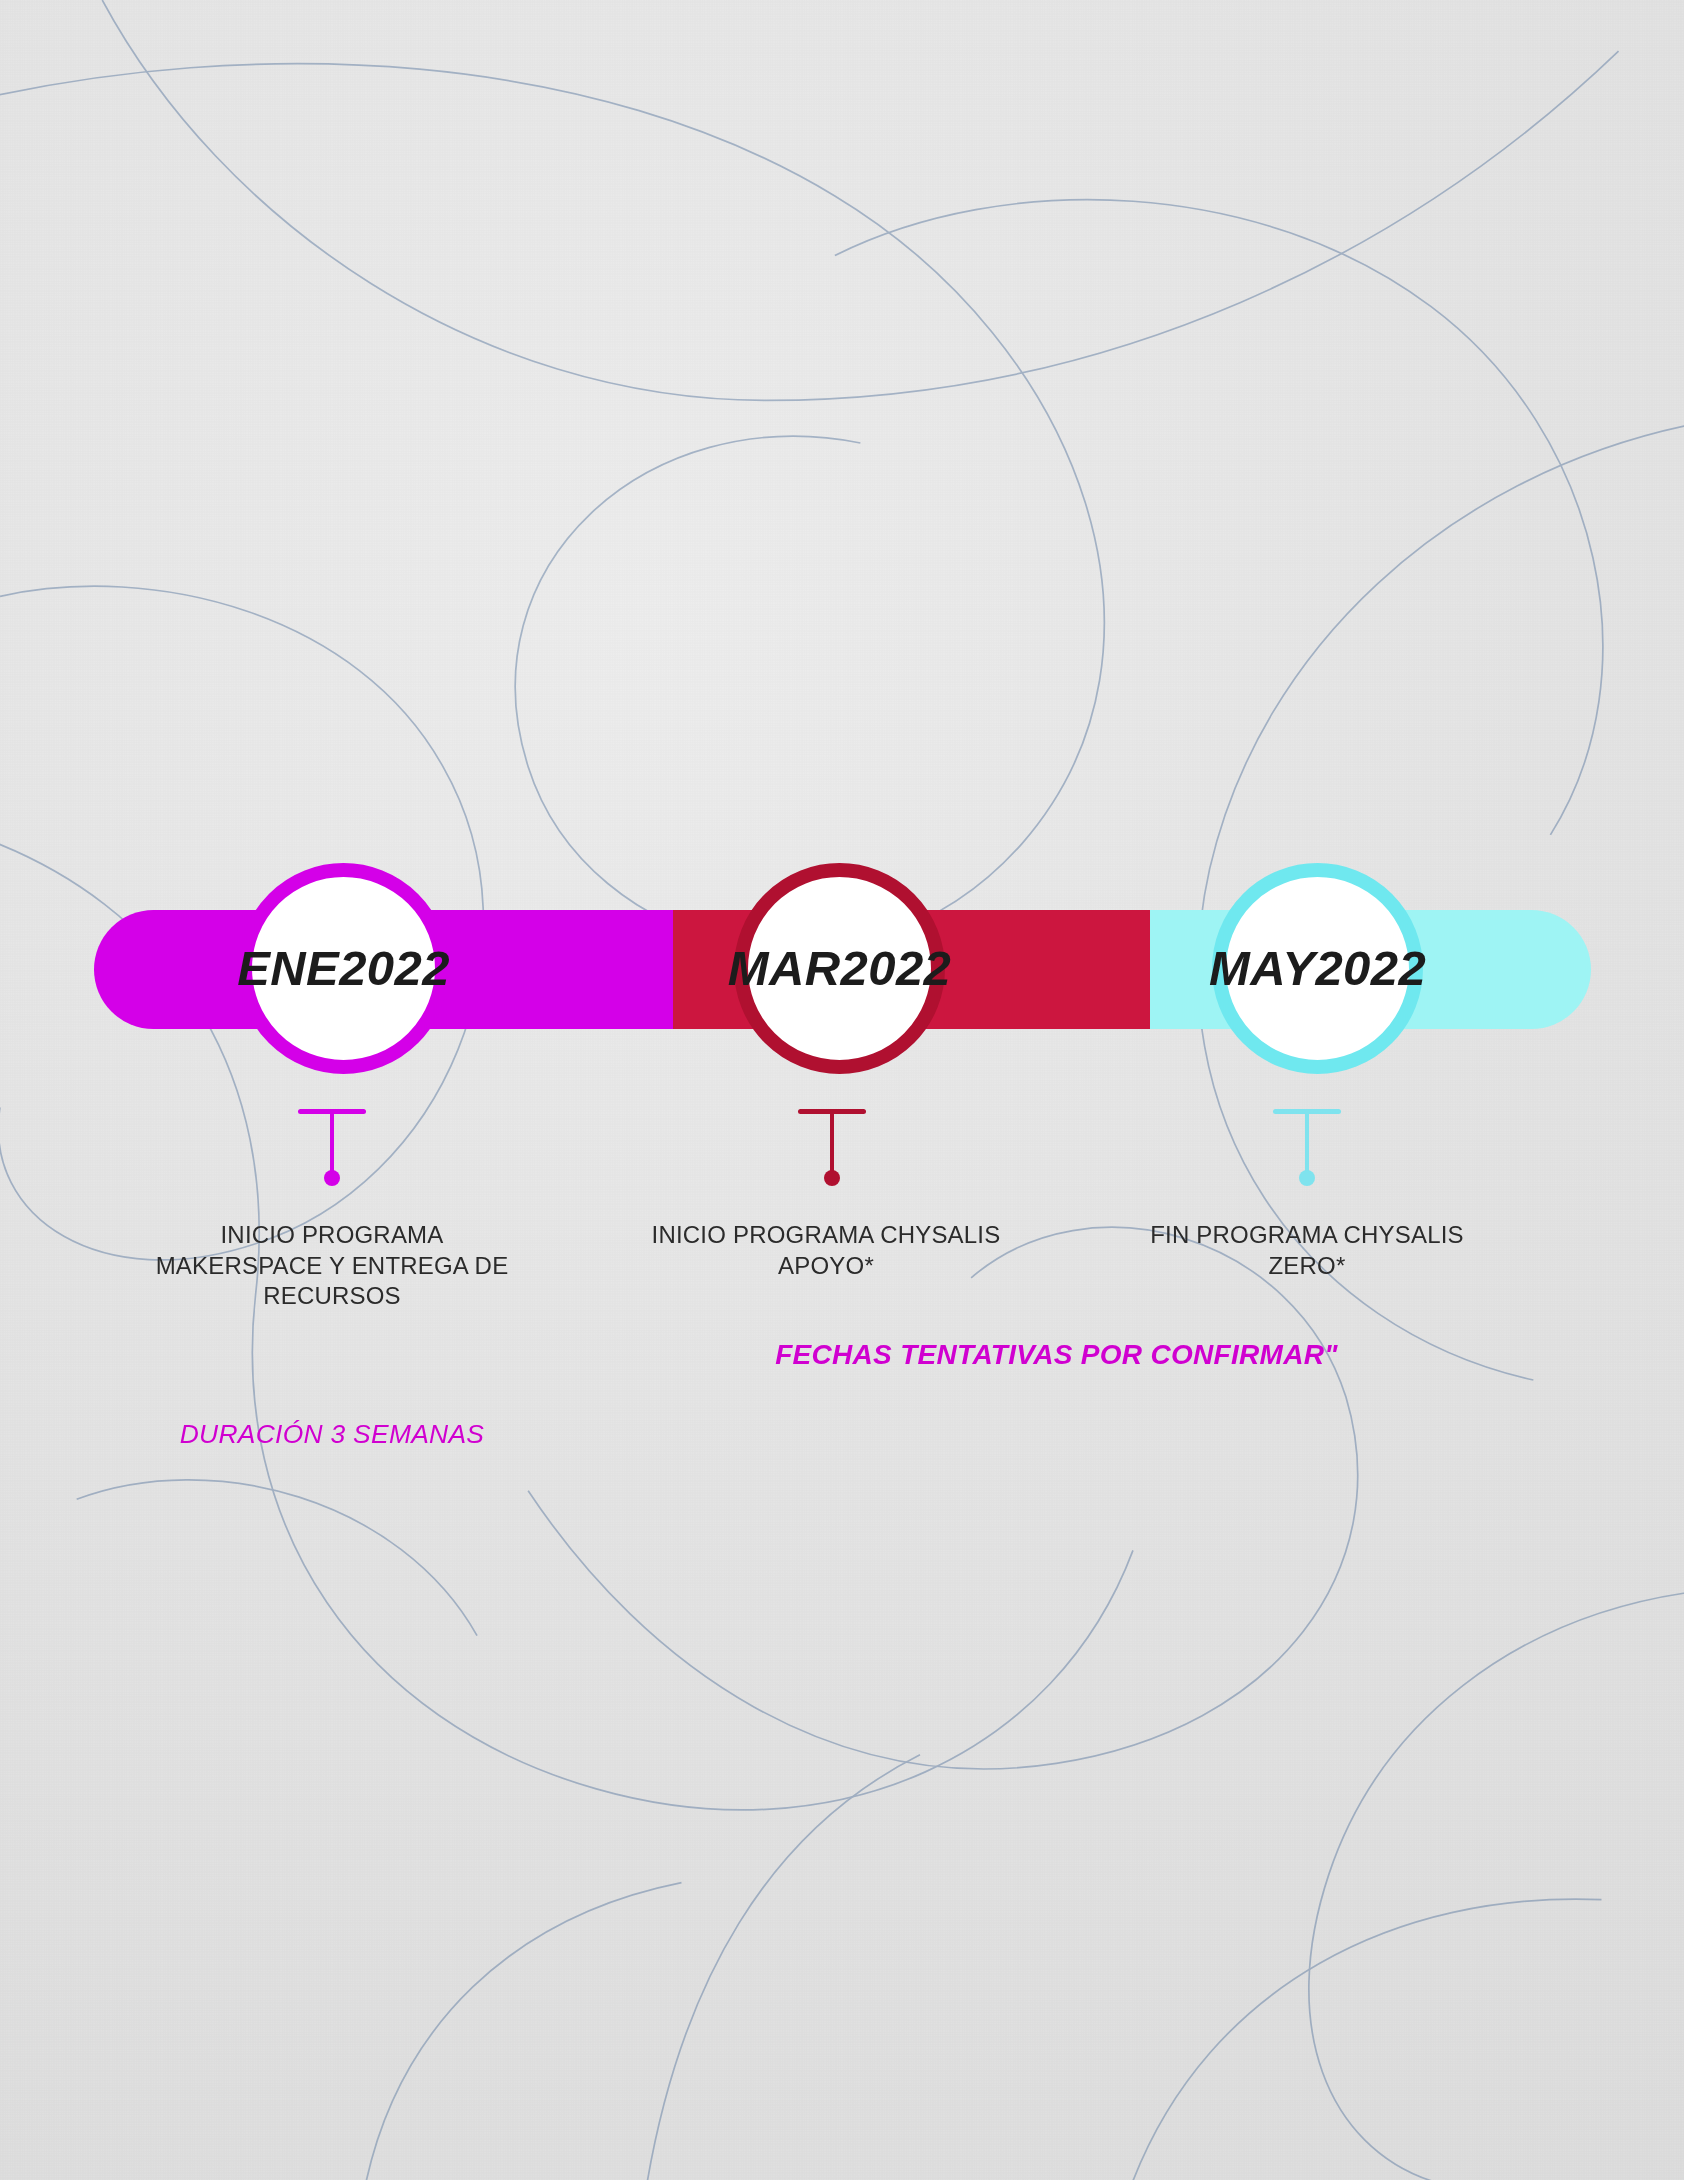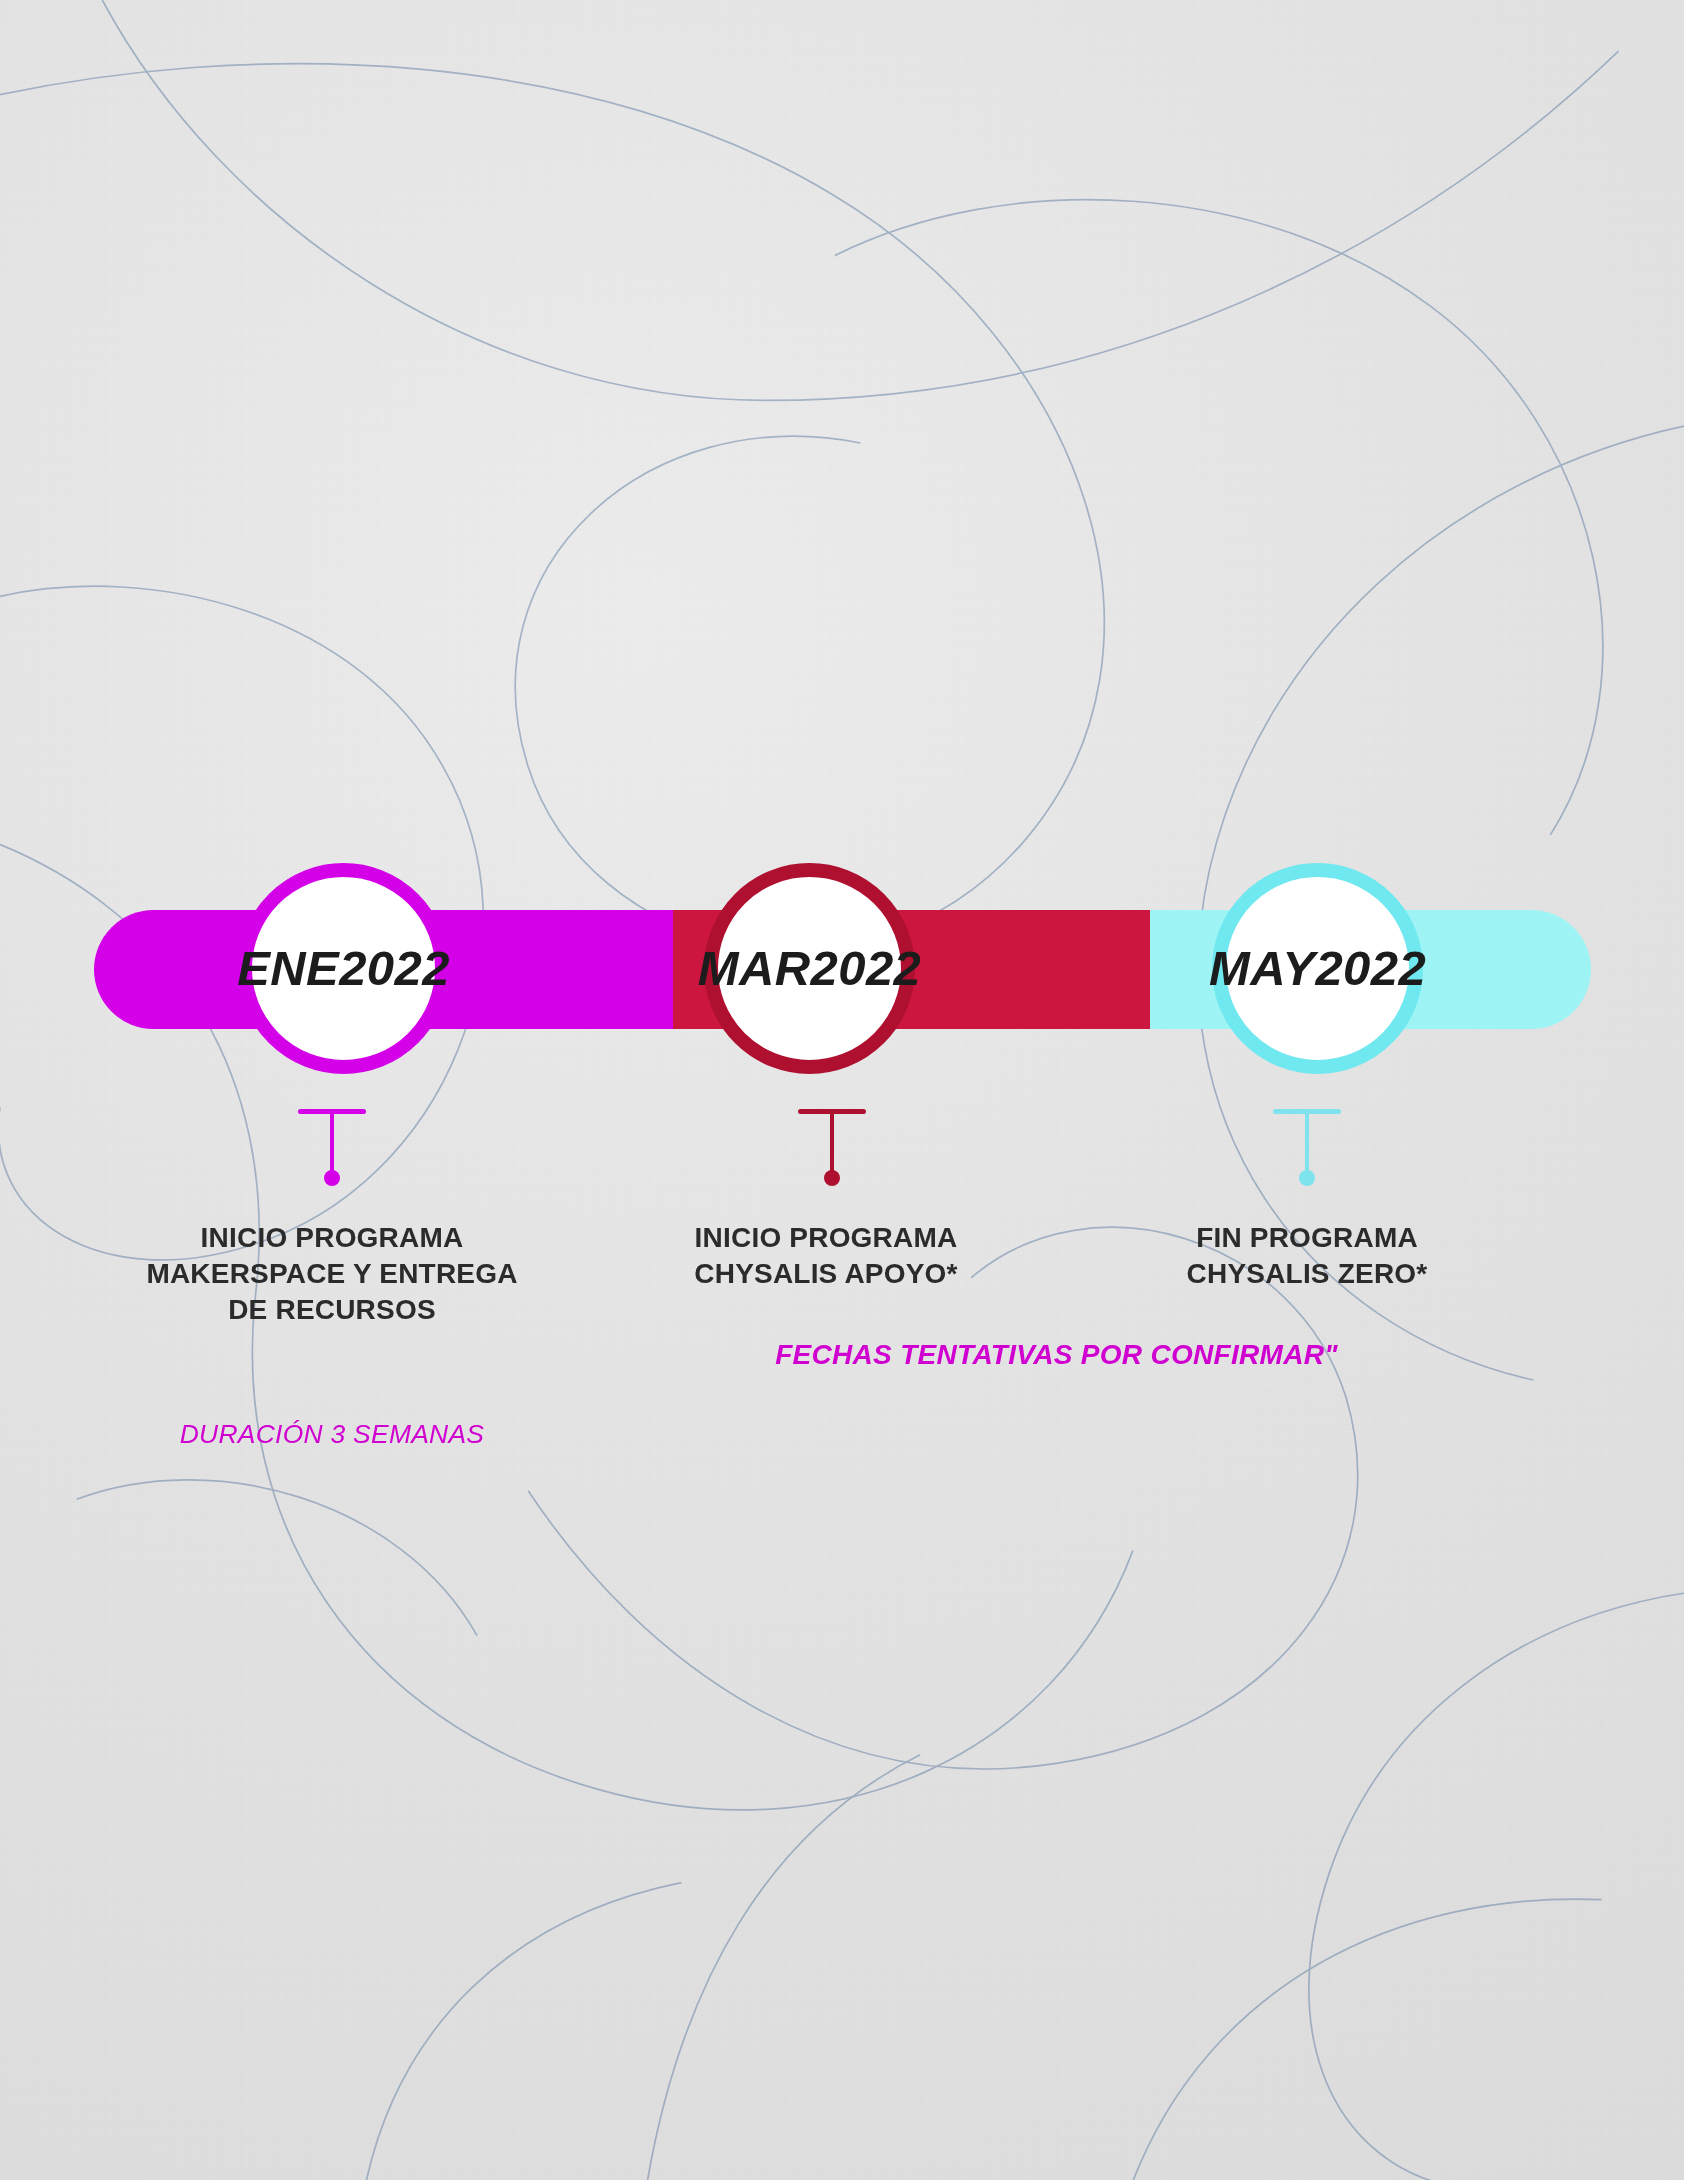--- a/index.html
+++ b/index.html
@@ -123,22 +123,22 @@
     top: 61px;
     width: 16px;
     height: 16px;
     border-radius: 50%;
   }
 
   
   .caption {
     position: absolute;
     text-align: center;
-    font-weight: 700;
-    font-size: 28px;
+    font-weight: 400;
+    font-size: 24px;
     line-height: 1.28;
     color: #2b2b2b;
     letter-spacing: 0.2px;
   }
   .subnote {
     position: absolute;
     text-align: center;
     font-weight: 400;
     font-style: italic;
     font-size: 26.4px;
@@ -188,21 +188,21 @@
 
   <div class="bar-seg first" style="left:0px; width:579px; background:#d400e8;"></div>
   <div class="bar-seg" style="left:579px; width:477px; background:#cc163f;"></div>
   <div class="bar-seg last" style="left:1056px; width:441px; background:#9ef4f4;"></div>
 
   <div class="node" style="left:144px; border:14.5px solid #d400e8;">
     <div class="m">ENE</div>
     <div class="y">2022</div>
   </div>
 
-  <div class="node" style="left:610px; border:14.5px solid #b01030;justify-content:center;">
+  <div class="node" style="left:640px; border:14.5px solid #b01030;justify-content:center;">
     <div class="m">MAR</div>
     <div class="y">2022</div>
   </div>
 
   <div class="node" style="left:1118px; border:14.5px solid #6fe8ef;">
     <div class="m">MAY</div>
     <div class="y">2022</div>
   </div>
 </div>
 

